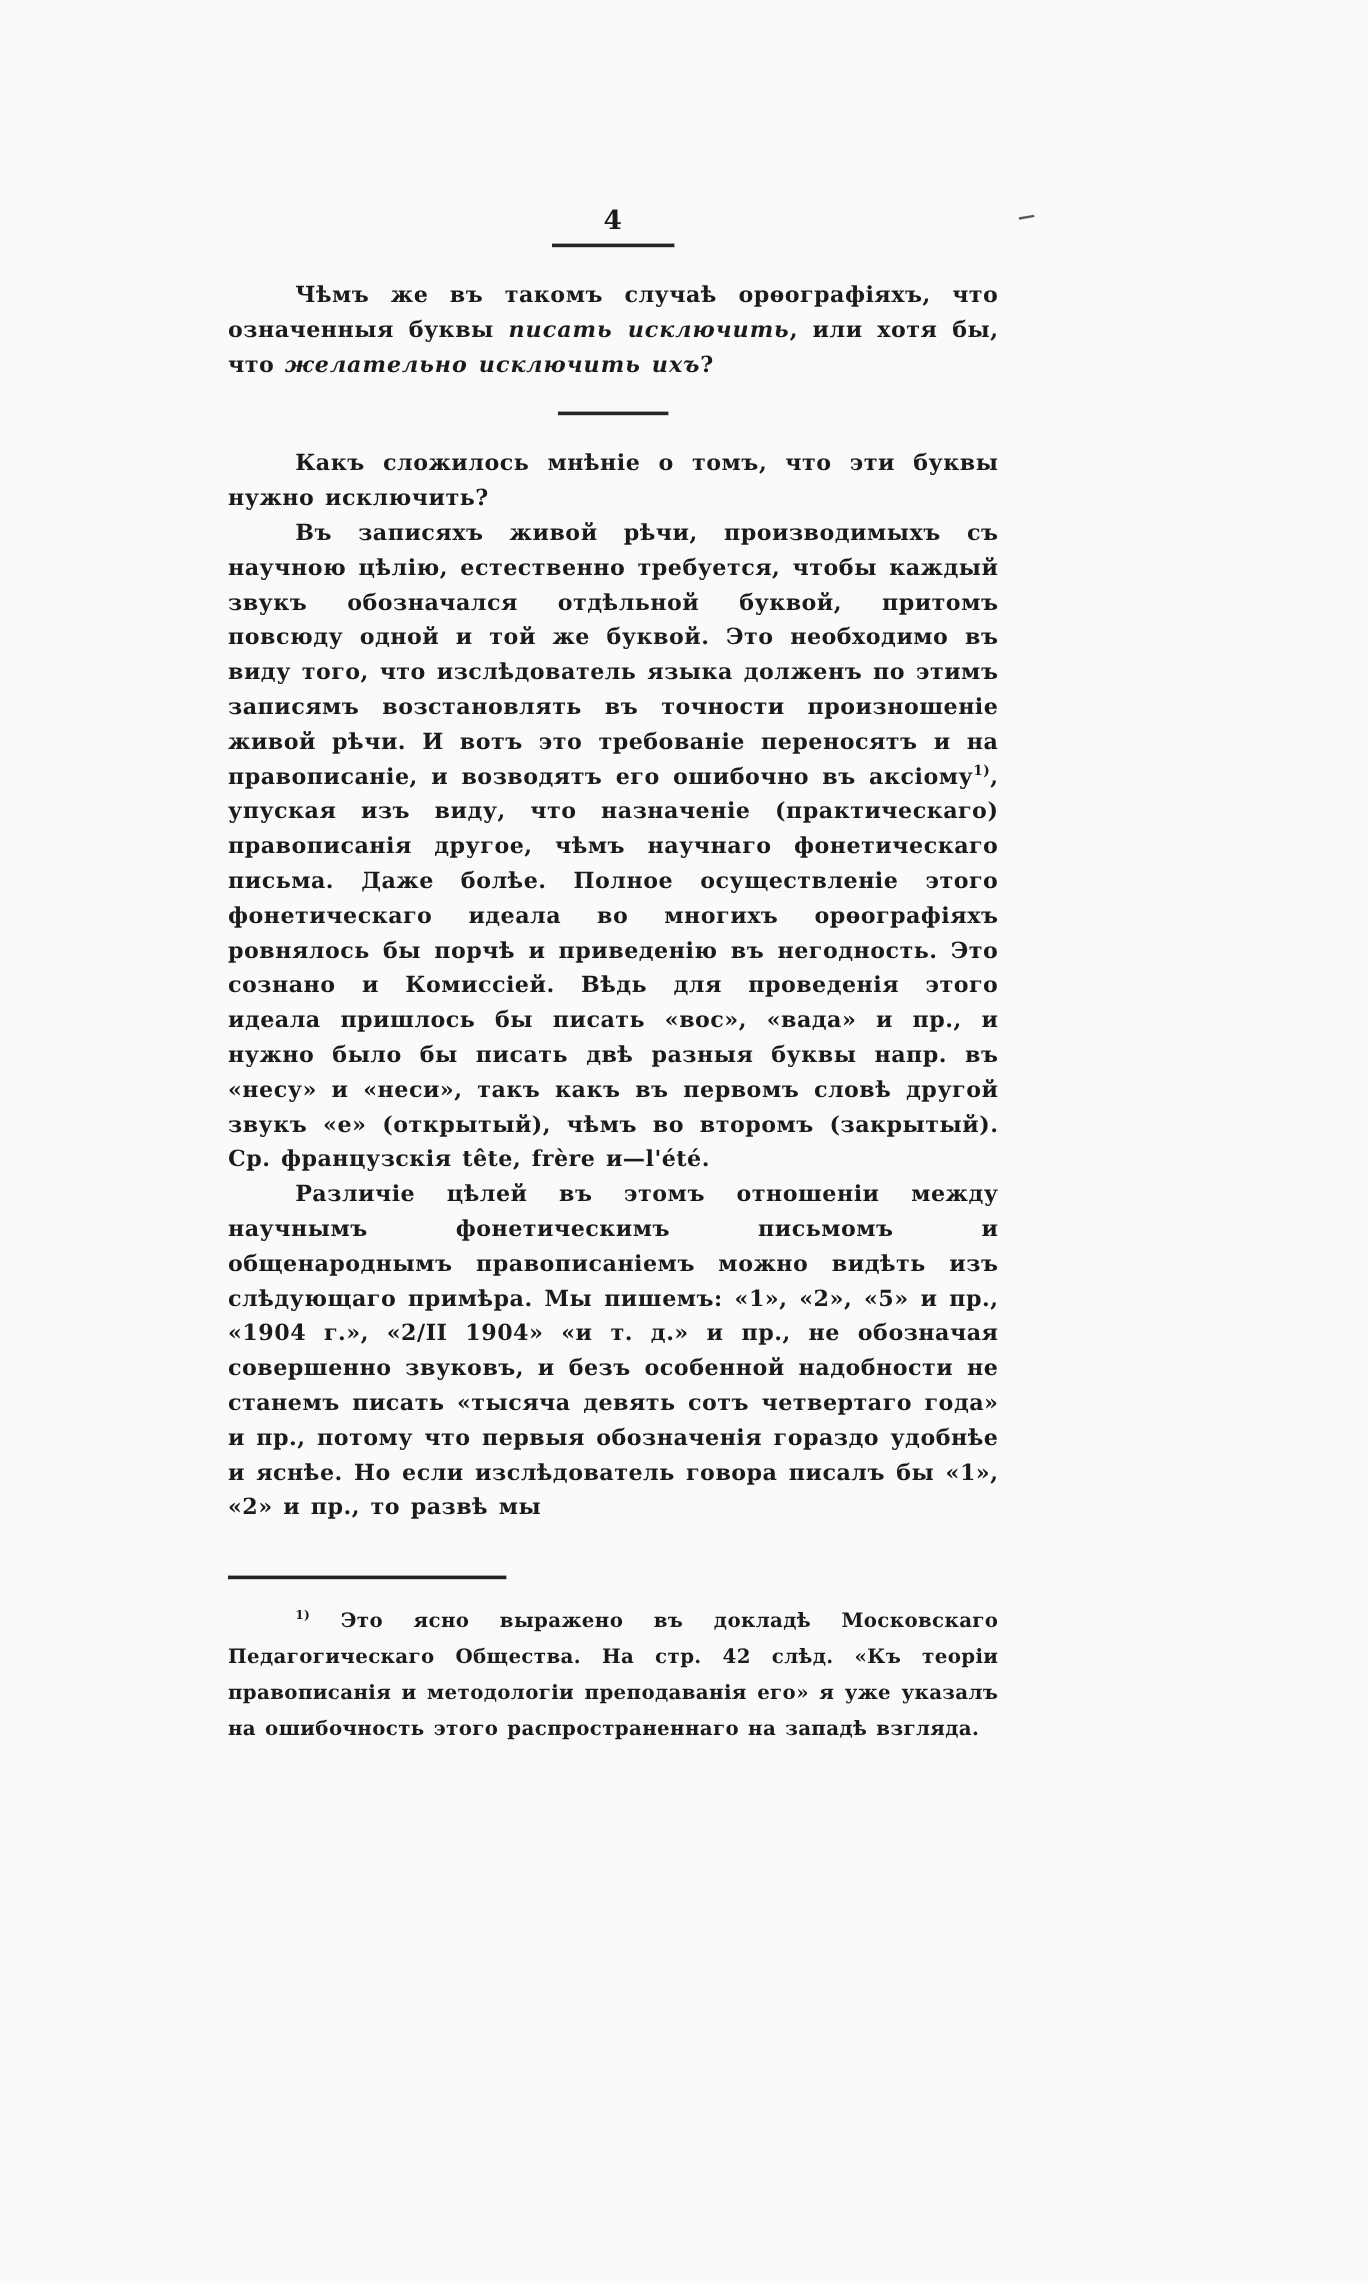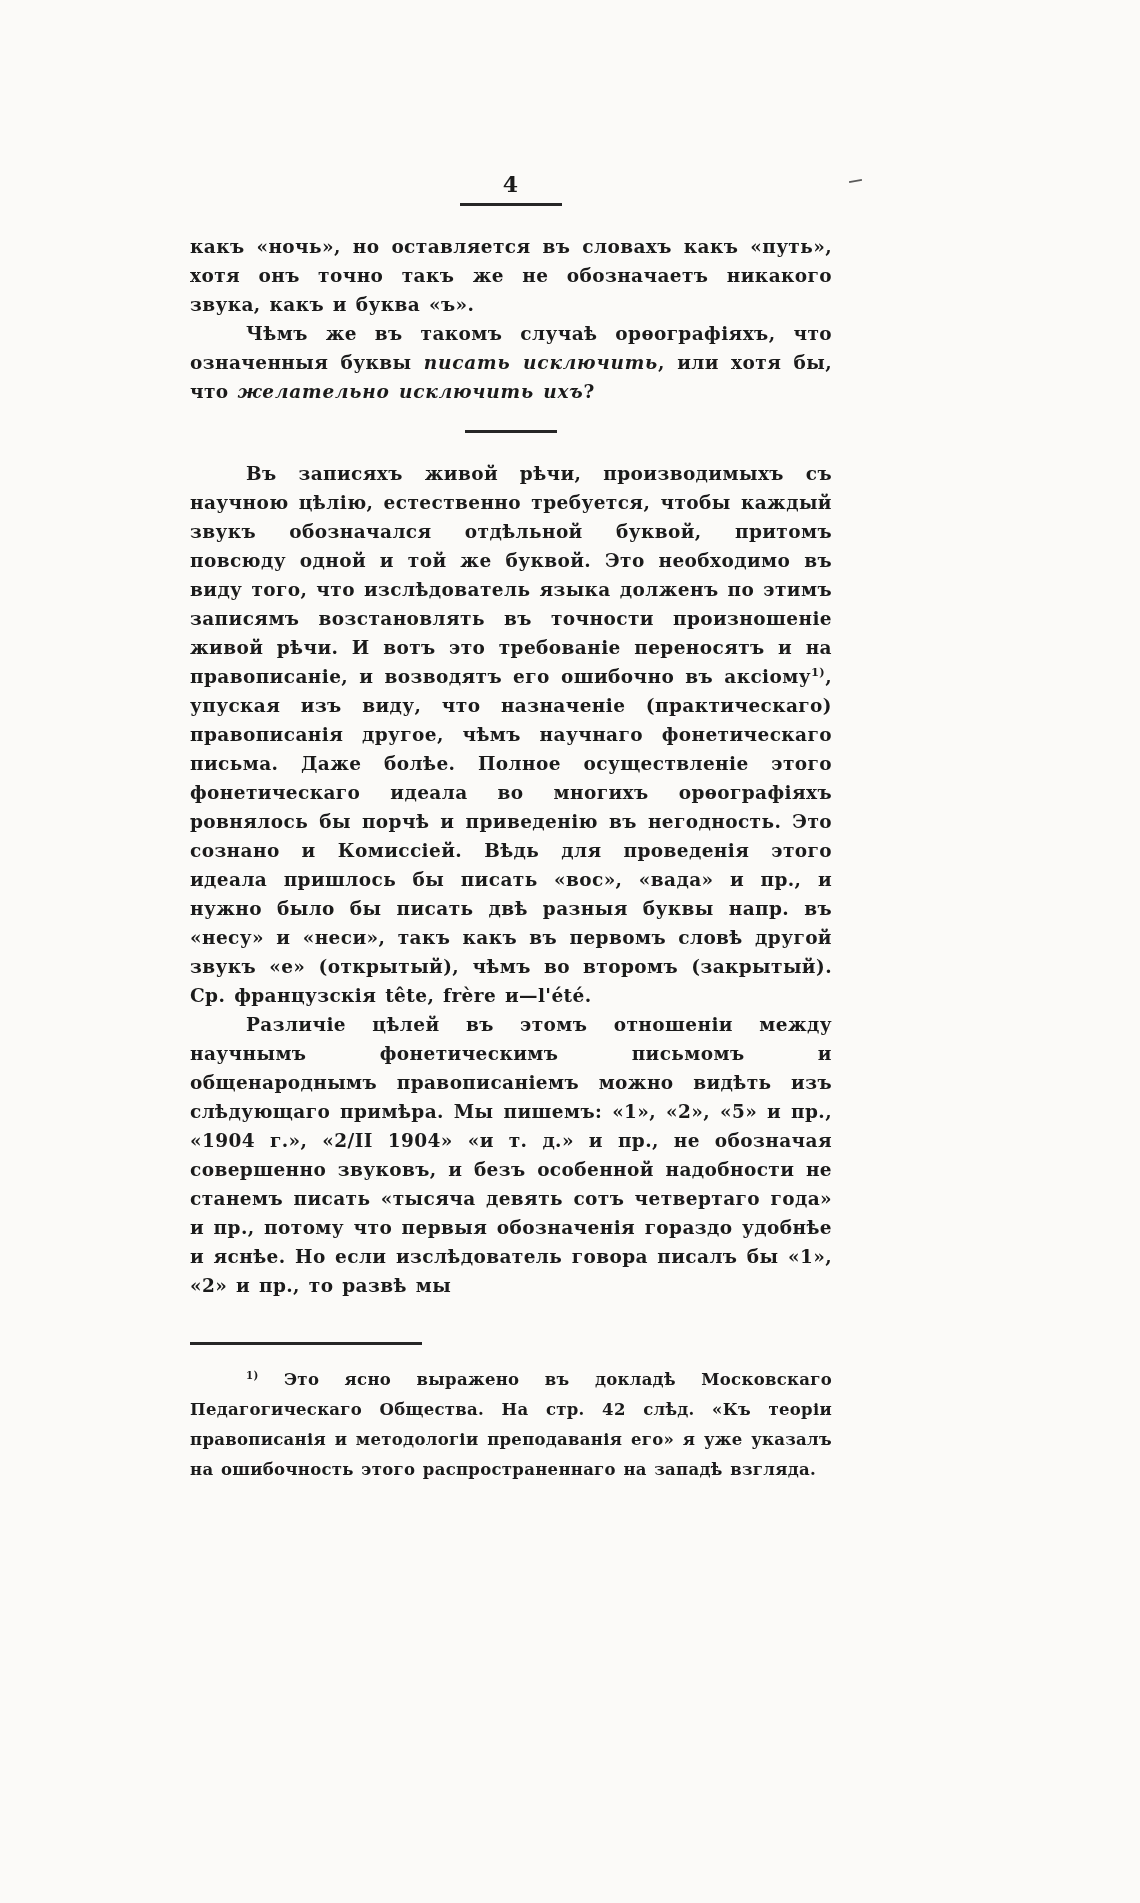--- a/index.html
+++ b/index.html
@@ -100,25 +100,25 @@
 <body>
 
 <main class="content">
 
   <header class="page-head">
     <div class="page-number">4</div>
     <div class="page-number-rule"></div>
   </header>
 
   <section class="body-text">
-    <p class="para no-indent"><span>какъ «ночь», но оставляется въ словахъ какъ «путь», хотя онъ точно такъ же не обозначаетъ никакого звука, какъ и буква «ъ».</span></p>
     <p class="para"><span>Чѣмъ же въ такомъ случаѣ орѳографіяхъ, что означенныя буквы </span><i>писать исключить</i><span>, или хотя бы, что </span><i>желательно исключить ихъ</i><span>?</span></p>
 
     <div class="section-divider"></div>
 
+    <p class="para"><span>Какъ сложилось мнѣніе о томъ, что эти буквы нужно исключить?</span></p>
     <p class="para"><span>Въ записяхъ живой рѣчи, производимыхъ съ научною цѣлію, естественно требуется, чтобы каждый звукъ обозначался отдѣльной буквой, притомъ повсюду одной и той же буквой. Это необходимо въ виду того, что изслѣдователь языка долженъ по этимъ записямъ возстановлять въ точности произношеніе живой рѣчи. И вотъ это требованіе переносятъ и на правописаніе, и возводятъ его ошибочно въ аксіому</span><sup>1)</sup><span>, упуская изъ виду, что назначеніе (практическаго) правописанія другое, чѣмъ научнаго фонетическаго письма. Даже болѣе. Полное осуществленіе этого фонетическаго идеала во многихъ орѳографіяхъ ровнялось бы порчѣ и приведенію въ негодность. Это сознано и Комиссіей. Вѣдь для проведенія этого идеала пришлось бы писать «вос», «вада» и пр., и нужно было бы писать двѣ разныя буквы напр. въ «несу» и «неси», такъ какъ въ первомъ словѣ другой звукъ «е» (открытый), чѣмъ во второмъ (закрытый). Ср. французскія tête, frère и—l'été.</span></p>
     <p class="para"><span>Различіе цѣлей въ этомъ отношеніи между научнымъ фонетическимъ письмомъ и общенароднымъ правописаніемъ можно видѣть изъ слѣдующаго примѣра. Мы пишемъ: «1», «2», «5» и пр., «1904 г.», «2/II 1904» «и т. д.» и пр., не обозначая совершенно звуковъ, и безъ особенной надобности не станемъ писать «тысяча девять сотъ четвертаго года» и пр., потому что первыя обозначенія гораздо удобнѣе и яснѣе. Но если изслѣдователь говора писалъ бы «1», «2» и пр., то развѣ мы</span></p>
   </section>
 
   <footer class="footnote-area">
     <div class="footnote-rule"></div>
     <p class="footnote"><sup>1)</sup><span> Это ясно выражено въ докладѣ Московскаго Педагогическаго Общества. На стр. 42 слѣд. «Къ теоріи правописанія и методологіи преподаванія его» я уже указалъ на ошибочность этого распространеннаго на западѣ взгляда.</span></p>
   </footer>
 
 </main>

